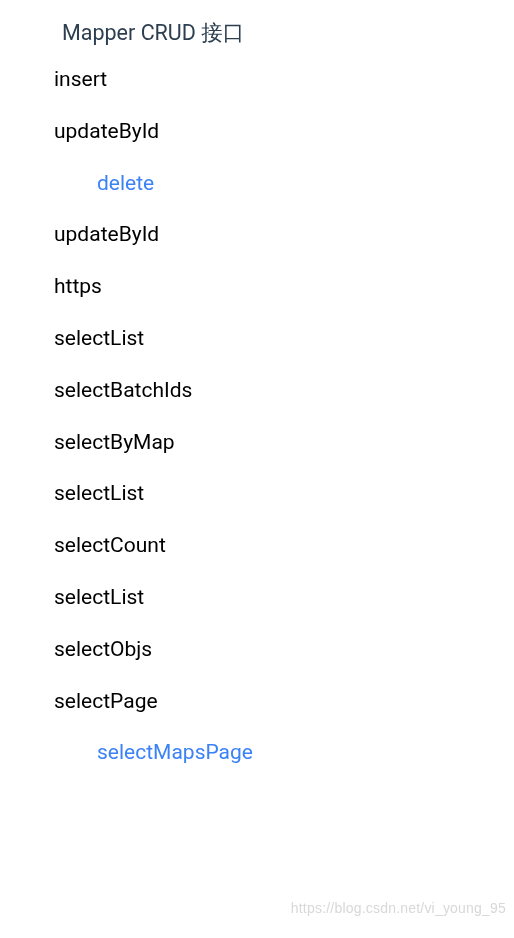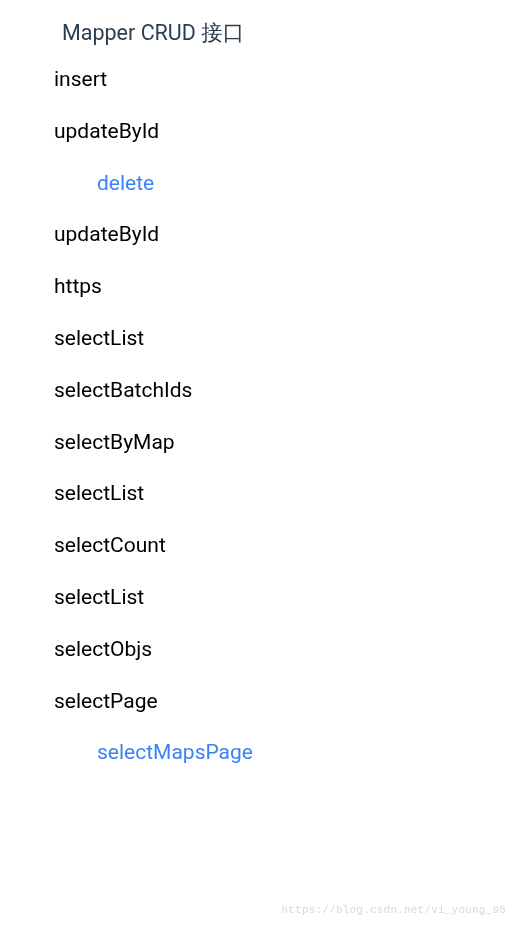--- a/index.html
+++ b/index.html
@@ -38,23 +38,23 @@
       cursor: pointer;
     }
     .toc-item.active {
       color: #3b82f6;
       margin-left: 43px;
     }
     .watermark {
       position: absolute;
       bottom: 22px;
       right: 8px;
-      font-size: 11px;
+      font-size: 14px;
       color: #d8d8d8;
-      font-family: Liberation Mono, monospace;
+      font-family: Liberation Sans, sans-serif;
       letter-spacing: 0.2px;
     }
   </style>
 </head>
 <body>
 
 <div class="toc-heading">Mapper CRUD 接口</div>
 <ul class="toc-list">
     <li class="toc-item">insert</li>
     <li class="toc-item">updateById</li>

